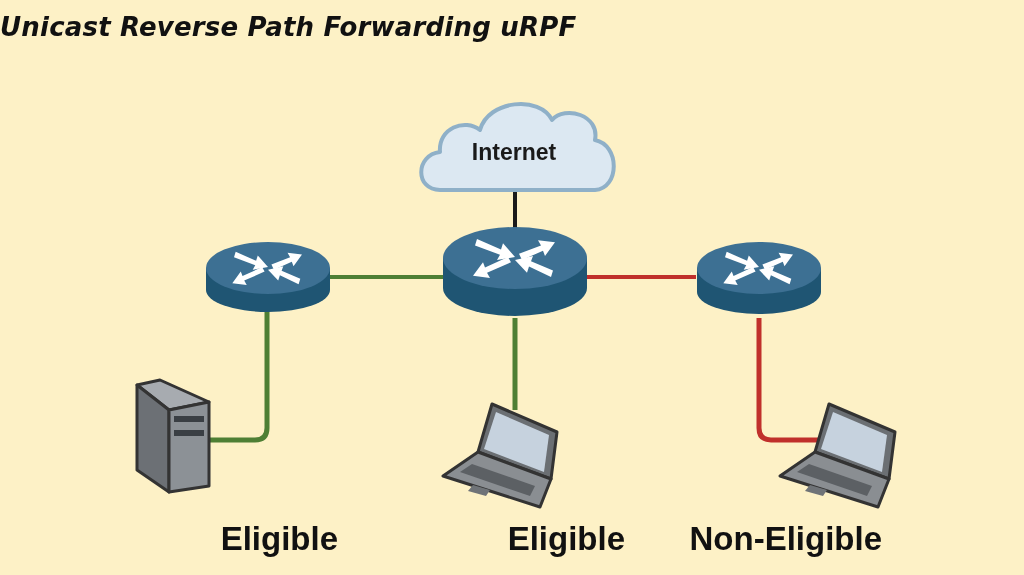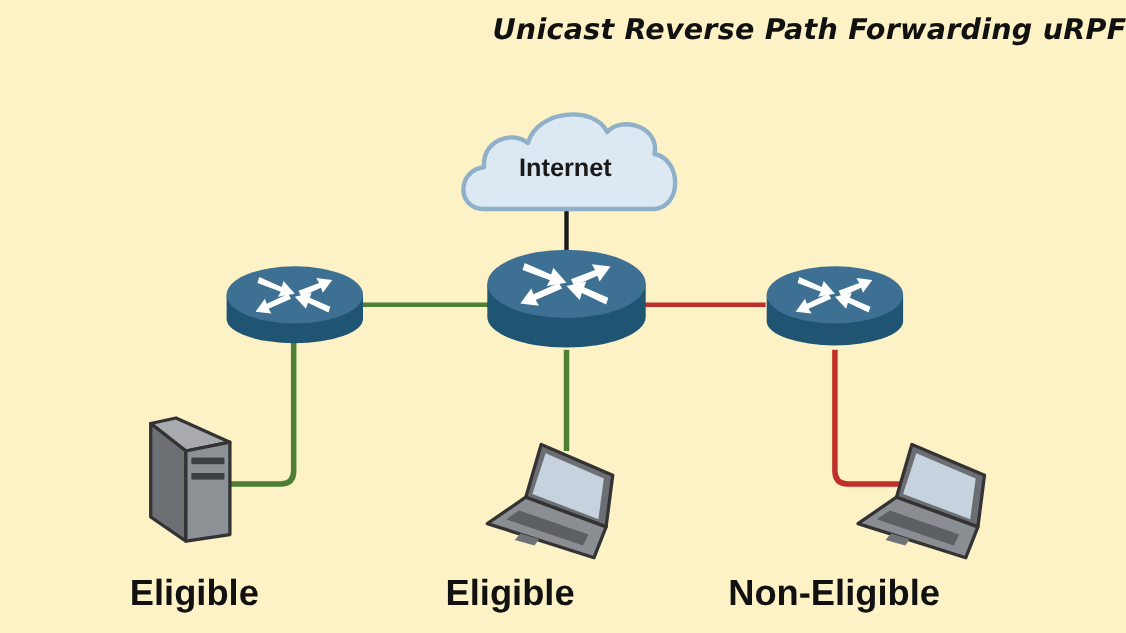--- a/index.html
+++ b/index.html
@@ -1,19 +1,19 @@
 <!DOCTYPE html>
 <html><head>
 <meta charset="utf-8">
 <style>
   html, body { margin:0; padding:0; }
   body { width:1024px; height:575px; background:#fdf1c6; overflow:hidden; position:relative; font-family:"Liberation Sans", sans-serif; }
-  .title { position:absolute; left:0; width:1024px; top:12px; text-align:right; font-family:"DejaVu Sans", sans-serif; font-style:italic; font-weight:bold; font-size:26px; color:#111; letter-spacing:0.2px; }
+  .title { position:absolute; left:0; width:1024px; top:12px; text-align:left; font-family:"DejaVu Sans", sans-serif; font-style:italic; font-weight:bold; font-size:26px; color:#111; letter-spacing:0.2px; }
   svg { position:absolute; left:0; top:0; }
-  .lbl { position:absolute; top:520px; font-family:"Liberation Sans", sans-serif; font-weight:bold; font-size:33px; color:#111; text-align:left; width:220px; }
+  .lbl { position:absolute; top:520px; font-family:"Liberation Sans", sans-serif; font-weight:bold; font-size:33px; color:#111; text-align:right; width:220px; }
   .cloud-text { font-family:"Liberation Sans", sans-serif; font-weight:bold; font-size:23px; fill:#1a1a1a; }
 </style>
 </head>
 <body>
 
 <div class="title">Unicast Reverse Path Forwarding uRPF</div>
 
 <svg width="1024" height="575" viewBox="0 0 1024 575">
   <defs>
     <g id="router-arrows">

